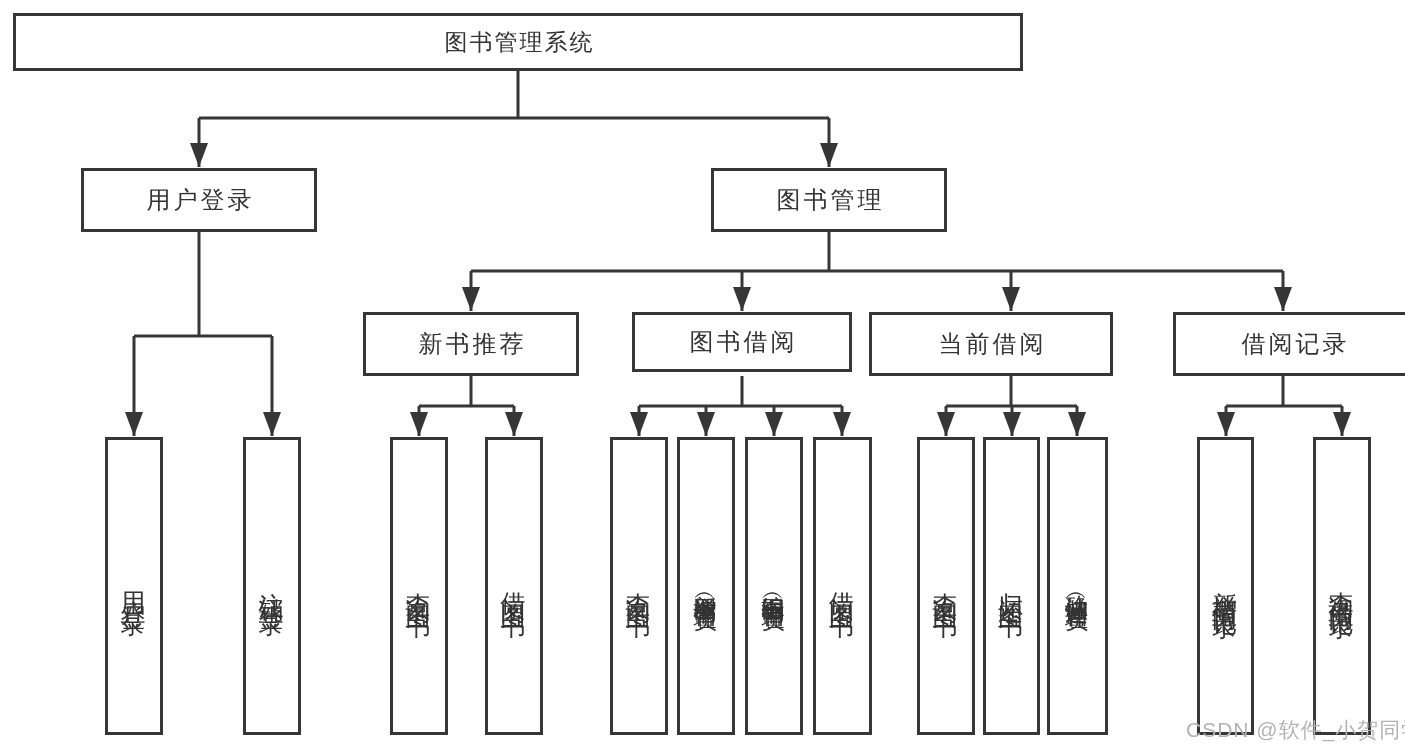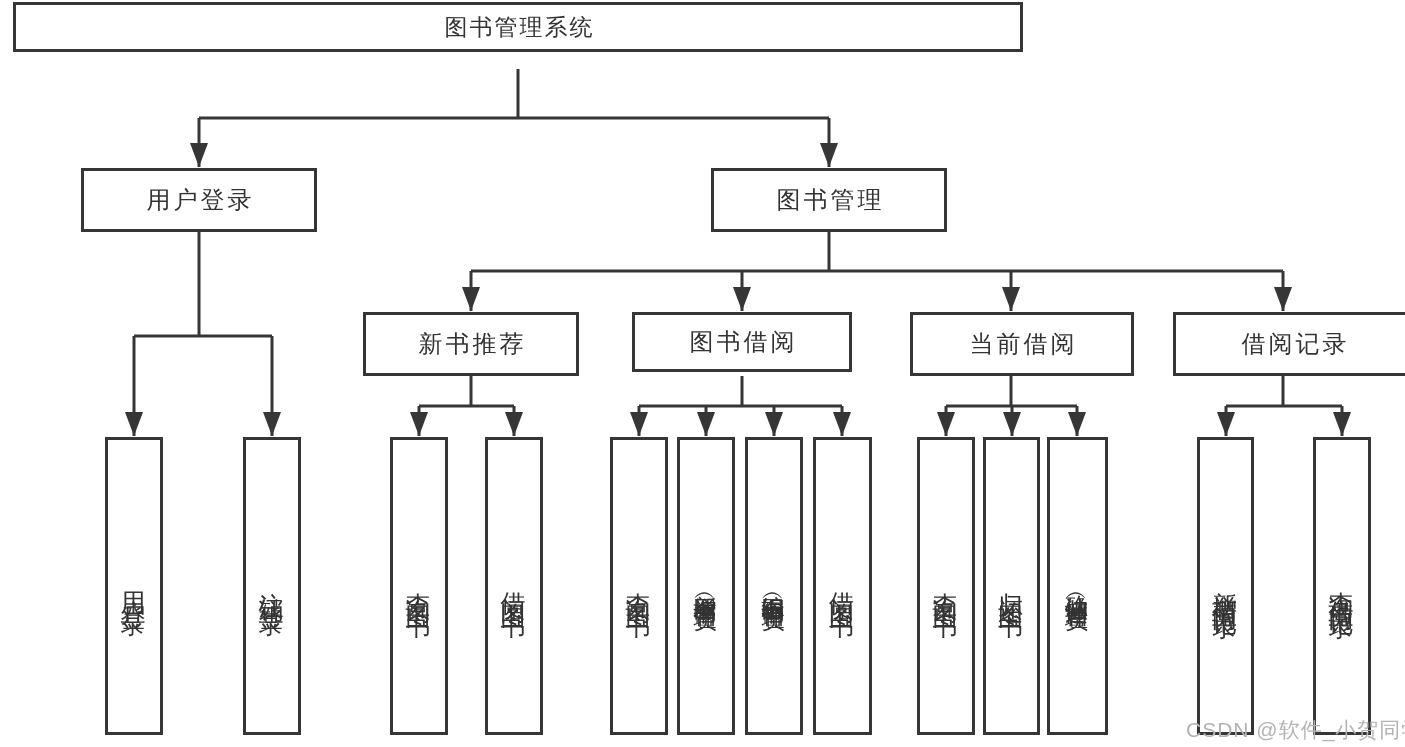--- a/index.html
+++ b/index.html
@@ -53,38 +53,38 @@
       <line x1="774" y1="406" x2="774" y2="436" marker-end="url(#arw)"></line>
       <line x1="842" y1="406" x2="842" y2="436" marker-end="url(#arw)"></line>
       <line x1="946" y1="406" x2="946" y2="436" marker-end="url(#arw)"></line>
       <line x1="1012" y1="406" x2="1012" y2="436" marker-end="url(#arw)"></line>
       <line x1="1077" y1="406" x2="1077" y2="436" marker-end="url(#arw)"></line>
       <line x1="1226" y1="406" x2="1226" y2="436" marker-end="url(#arw)"></line>
       <line x1="1342" y1="406" x2="1342" y2="436" marker-end="url(#arw)"></line>
     </g>
   </svg>
 
-  <div class="node" style="left:13px;top:2px;width:1010px;height:50px">
+  <div class="node" style="left:13px;top:13px;width:1010px;height:58px">
     <span class="lbl rootlbl">图书管理系统</span>
   </div>
 
   <div class="node" style="left:81px;top:168px;width:236px;height:64px">
     <span class="lbl">用户登录</span>
   </div>
   <div class="node" style="left:711px;top:168px;width:236px;height:64px">
     <span class="lbl">图书管理</span>
   </div>
 
   <div class="node" style="left:363px;top:312px;width:216px;height:64px">
     <span class="lbl">新书推荐</span>
   </div>
   <div class="node" style="left:632px;top:312px;width:220px;height:60px">
     <span class="lbl">图书借阅</span>
   </div>
-  <div class="node" style="left:910px;top:312px;width:224px;height:64px">
+  <div class="node" style="left:869px;top:312px;width:244px;height:64px">
     <span class="lbl">当前借阅</span>
   </div>
   <div class="node" style="left:1173px;top:312px;width:242px;height:64px">
     <span class="lbl">借阅记录</span>
   </div>
 
   <div class="node" style="left:105px;top:437px;width:58px;height:298px">
     <span class="vlbl v4">用户登录</span>
   </div>
   <div class="node" style="left:243px;top:437px;width:58px;height:298px">

